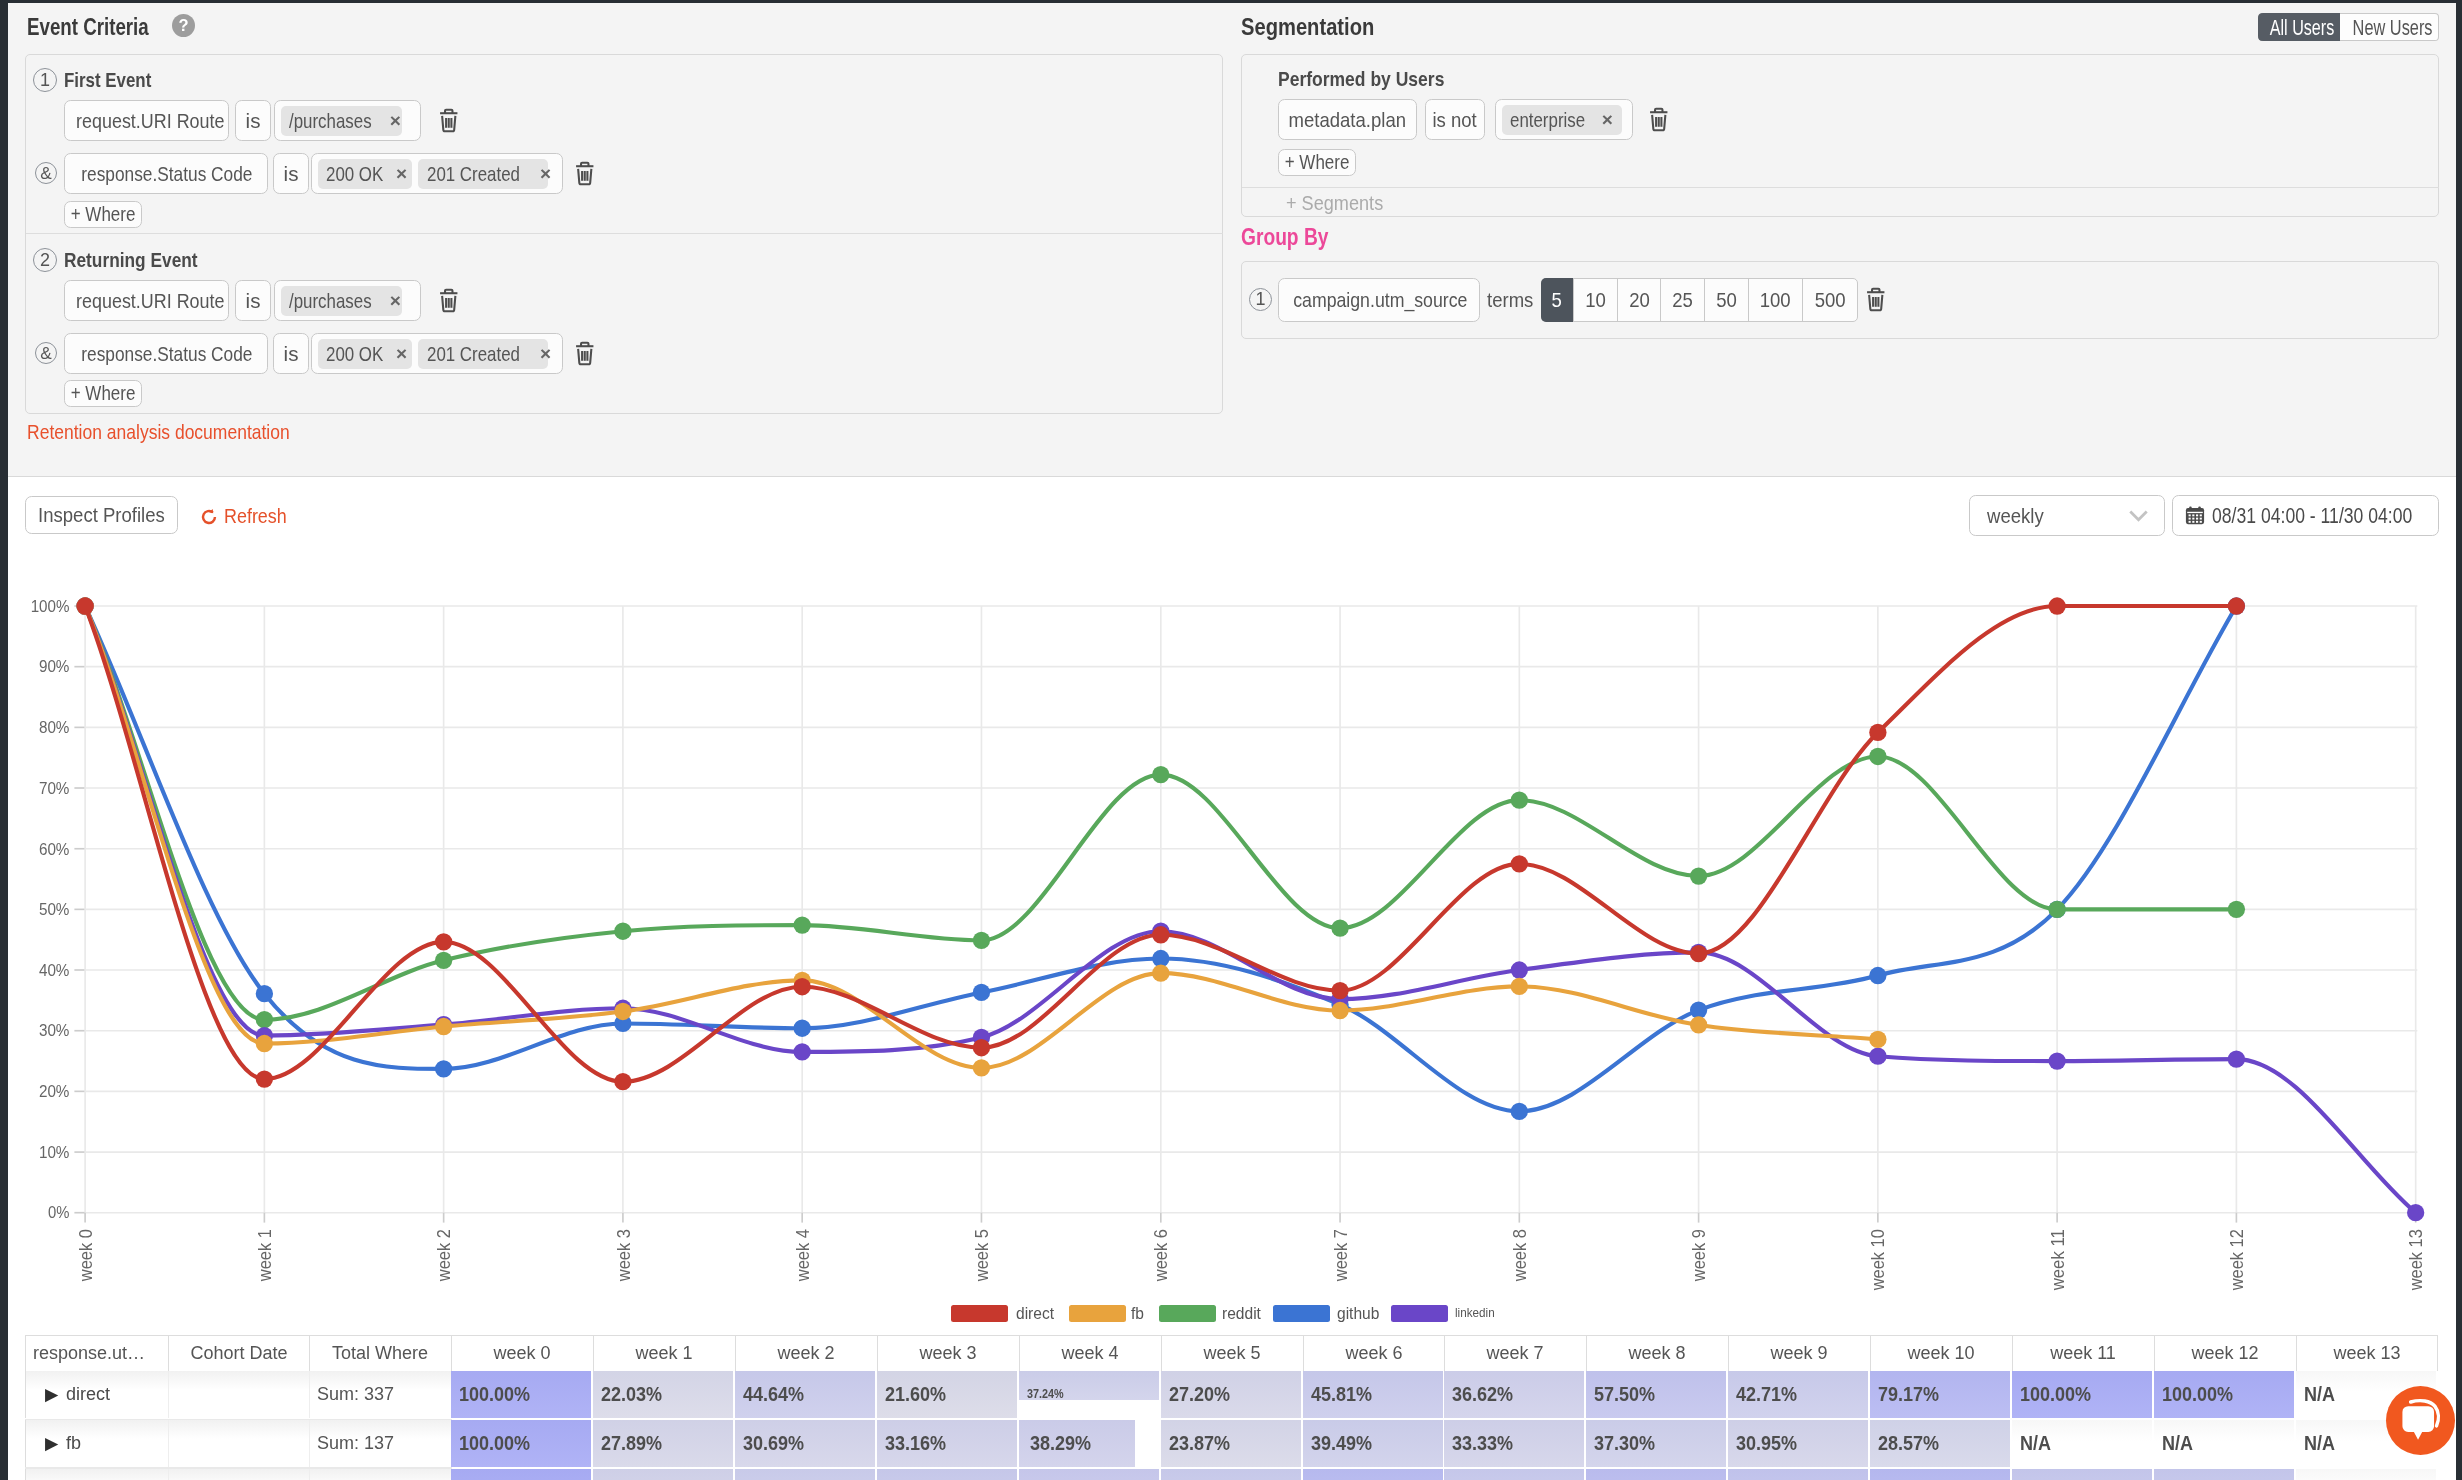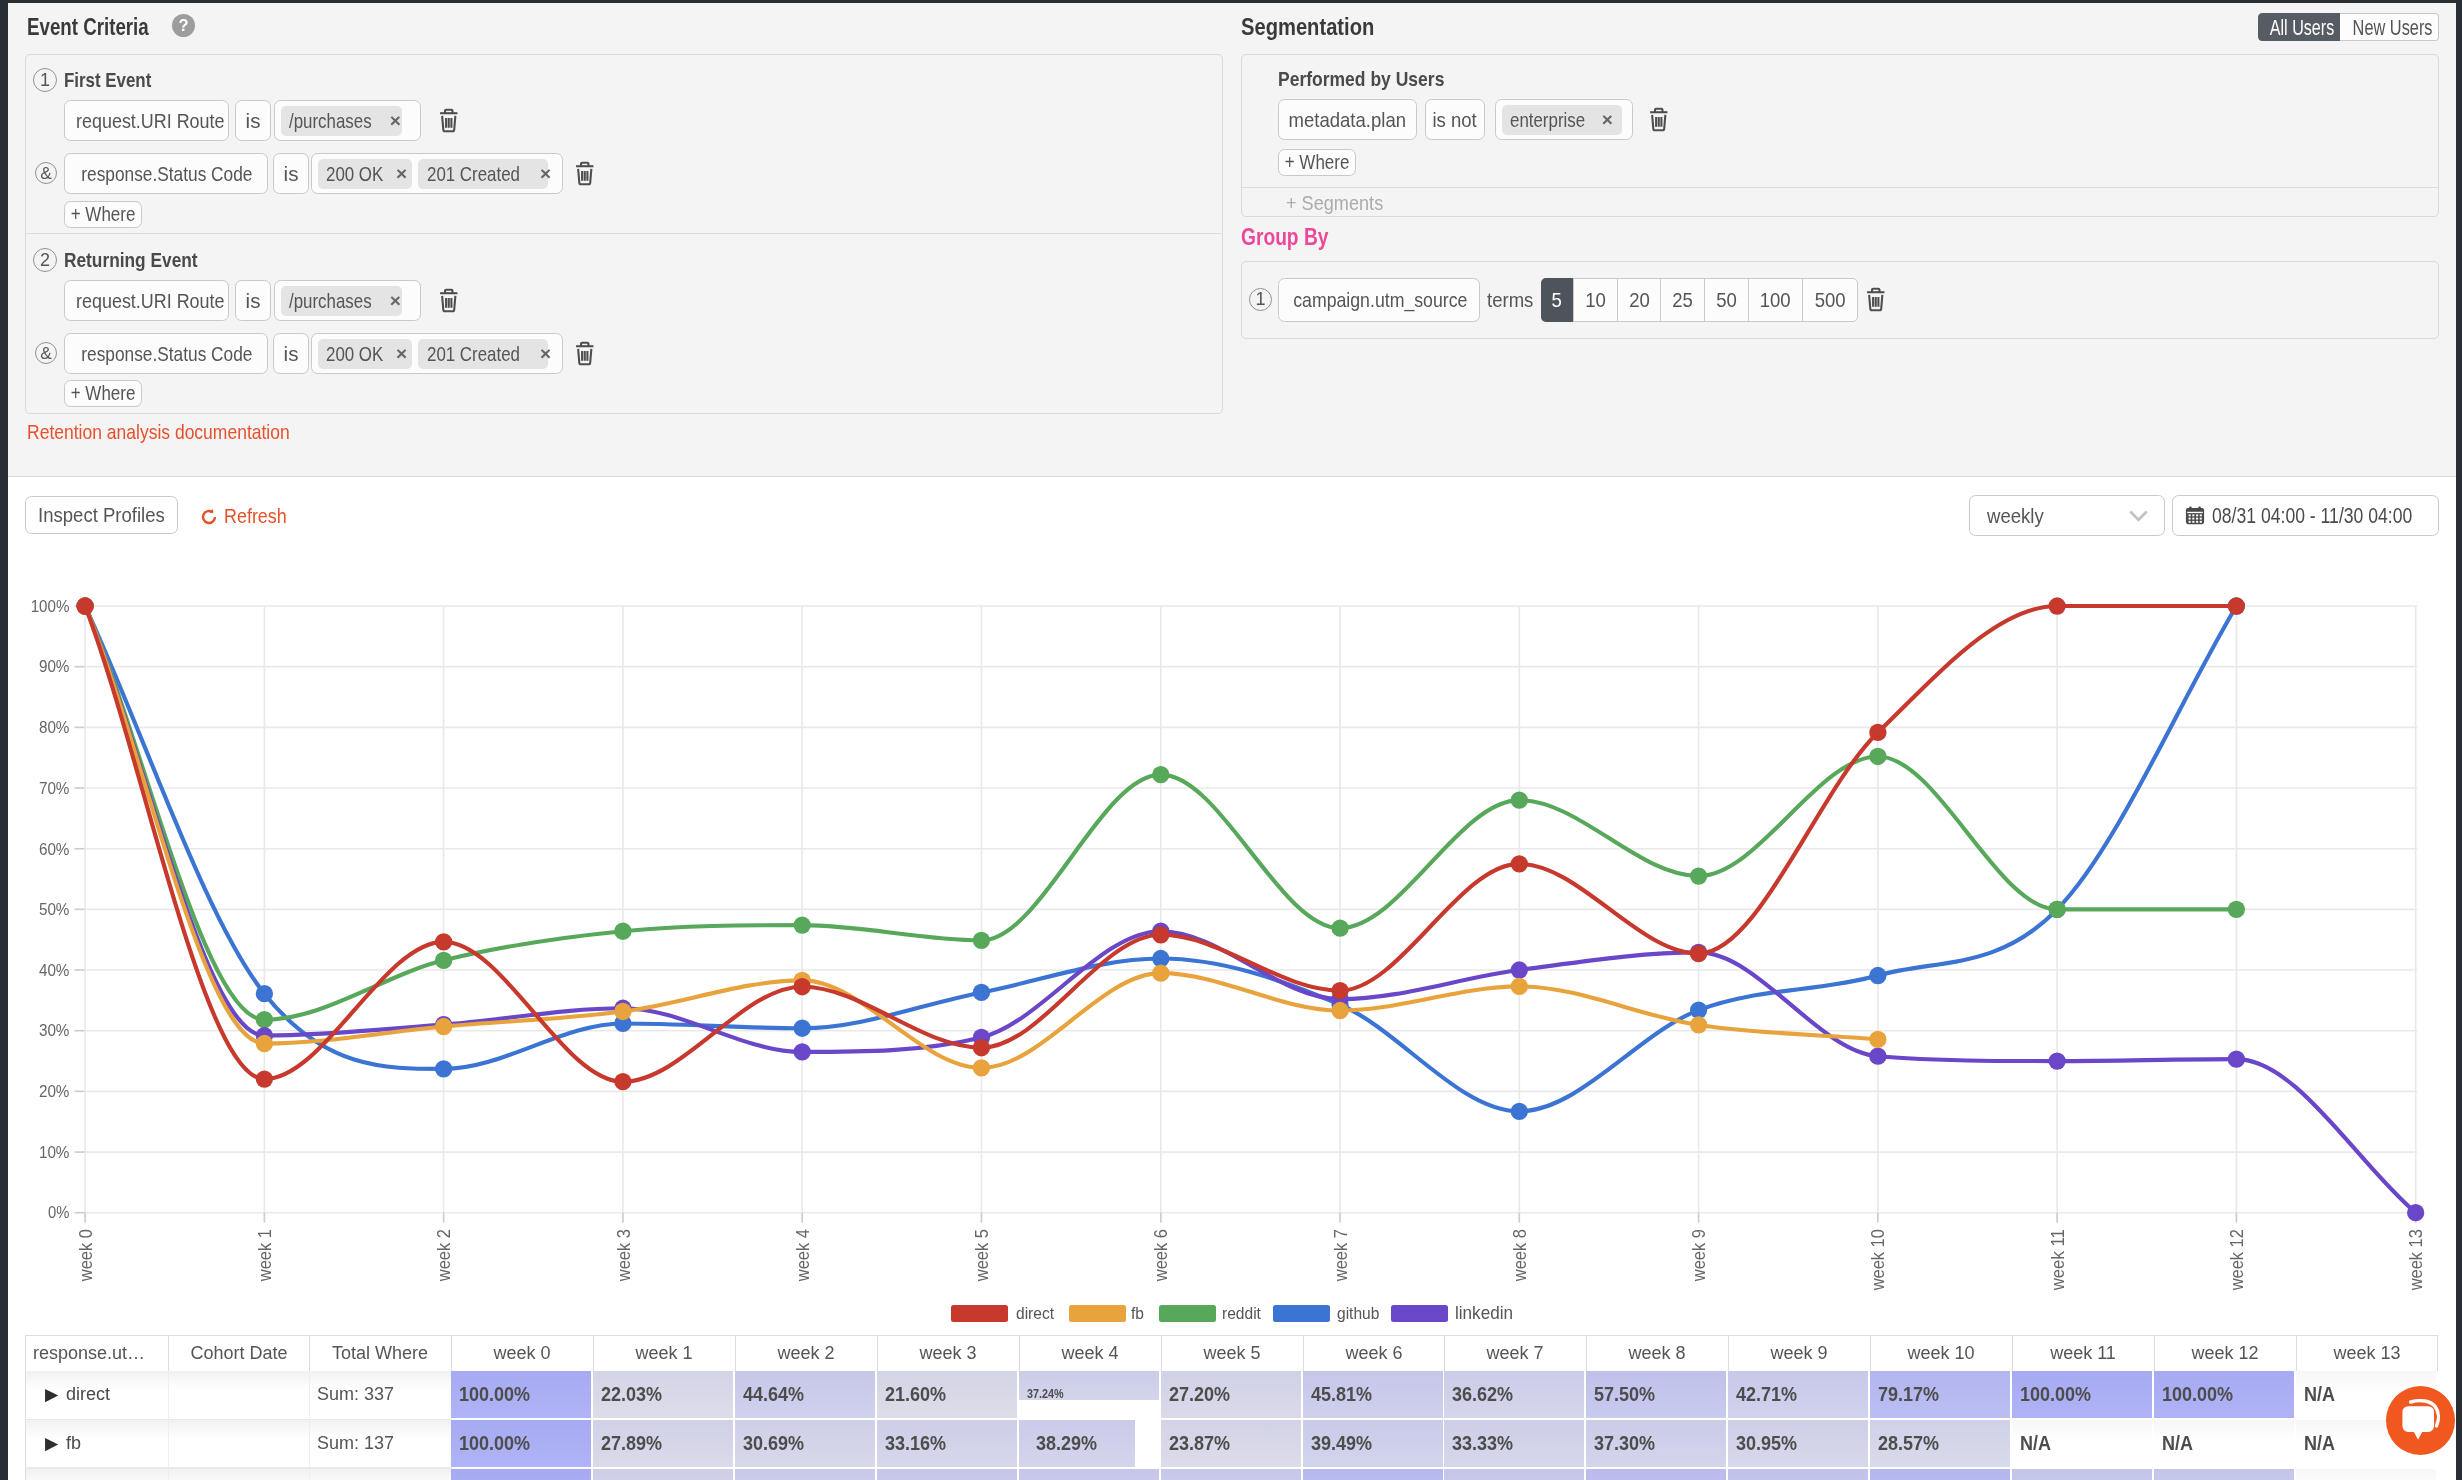--- a/index.html
+++ b/index.html
@@ -317,21 +317,21 @@
 </svg>
 <div style="position:absolute;left:951px;top:1305px;width:57px;height:17.3px;background:#C7382D;border-radius:2.5px"></div>
 <div style="position:absolute;left:1016px;top:1302px;height:22px;line-height:22px;font-size:17.3px;color:#555;white-space:nowrap"><span style="display:inline-block;transform:scaleX(0.9);transform-origin:0 50%">direct</span></div>
 <div style="position:absolute;left:1069px;top:1305px;width:57px;height:17.3px;background:#E8A33D;border-radius:2.5px"></div>
 <div style="position:absolute;left:1131px;top:1302px;height:22px;line-height:22px;font-size:17.3px;color:#555;white-space:nowrap"><span style="display:inline-block;transform:scaleX(0.9);transform-origin:0 50%">fb</span></div>
 <div style="position:absolute;left:1159px;top:1305px;width:57px;height:17.3px;background:#58A85B;border-radius:2.5px"></div>
 <div style="position:absolute;left:1222px;top:1302px;height:22px;line-height:22px;font-size:17.3px;color:#555;white-space:nowrap"><span style="display:inline-block;transform:scaleX(0.9);transform-origin:0 50%">reddit</span></div>
 <div style="position:absolute;left:1273px;top:1305px;width:57px;height:17.3px;background:#3B74D3;border-radius:2.5px"></div>
 <div style="position:absolute;left:1337px;top:1302px;height:22px;line-height:22px;font-size:17.3px;color:#555;white-space:nowrap"><span style="display:inline-block;transform:scaleX(0.9);transform-origin:0 50%">github</span></div>
 <div style="position:absolute;left:1391px;top:1305px;width:57px;height:17.3px;background:#6A46C8;border-radius:2.5px"></div>
-<div style="position:absolute;left:1455px;top:1302px;height:22px;line-height:22px;font-size:19px;color:#555;white-space:nowrap"><span style="display:inline-block;transform:scaleX(0.9);transform-origin:0 50%">linkedin</span></div>
+<div style="position:absolute;left:1455px;top:1302px;height:22px;line-height:22px;font-size:13px;color:#555;white-space:nowrap"><span style="display:inline-block;transform:scaleX(0.9);transform-origin:0 50%">linkedin</span></div>
 <div style="position:absolute;left:25px;top:1335px;width:2413px;height:36px;border:0.8px solid #ddd;border-bottom:none;box-sizing:border-box;background:#fff"></div>
 <div style="position:absolute;top:1335px;height:36px;line-height:36px;font-size:18px;color:#555;left:33px;width:133px;overflow:hidden;white-space:nowrap">response.ut…</div>
 <div style="position:absolute;left:168px;top:1335px;width:0.8px;height:36px;background:#ddd"></div>
 <div style="position:absolute;top:1335px;height:36px;line-height:36px;font-size:18px;color:#555;left:168px;width:142px;text-align:center">Cohort Date</div>
 <div style="position:absolute;left:309px;top:1335px;width:0.8px;height:36px;background:#ddd"></div>
 <div style="position:absolute;top:1335px;height:36px;line-height:36px;font-size:18px;color:#555;left:309px;width:142px;text-align:center">Total Where</div>
 <div style="position:absolute;left:451px;top:1335px;width:0.8px;height:36px;background:#ddd"></div>
 <div style="position:absolute;left:451px;top:1335px;width:142px;height:36px;line-height:36px;font-size:18px;color:#555;text-align:center">week 0</div>
 <div style="position:absolute;left:593px;top:1335px;width:0.8px;height:36px;background:#ddd"></div>
 <div style="position:absolute;left:593px;top:1335px;width:142px;height:36px;line-height:36px;font-size:18px;color:#555;text-align:center">week 1</div>
@@ -384,21 +384,21 @@
 <div style="position:absolute;left:168px;top:1420px;width:0.8px;height:47px;background:#eee"></div>
 <div style="position:absolute;left:309px;top:1420px;width:0.8px;height:47px;background:#eee"></div>
 <div style="position:absolute;left:25px;top:1467px;width:427px;height:1.7px;background:#e9e9e9"></div>
 <div style="position:absolute;left:45px;top:1420px;height:47px;line-height:47px;font-size:17.3px;color:#2f2f2f">▶</div>
 <div style="position:absolute;left:66px;top:1420px;height:47px;line-height:47px;font-size:18px;color:#4a4a4a">fb</div>
 <div style="position:absolute;left:317px;top:1420px;height:47px;line-height:47px;font-size:18px;color:#555">Sum: 137</div>
 <div style="position:absolute;left:451px;top:1420px;width:140px;height:47px;background:linear-gradient(180deg,rgb(166,170,242),rgb(176,179,246));line-height:47px;font-size:20px;font-weight:bold;color:#4d4d4d;padding-left:8.3px;box-sizing:border-box"><span style="display:inline-block;transform:scaleX(0.9);transform-origin:0 50%">100.00%</span></div>
 <div style="position:absolute;left:593px;top:1420px;width:140px;height:47px;background:linear-gradient(180deg,rgb(208,209,230),rgb(218,218,234));line-height:47px;font-size:20px;font-weight:bold;color:#4d4d4d;padding-left:8.3px;box-sizing:border-box"><span style="display:inline-block;transform:scaleX(0.9);transform-origin:0 50%">27.89%</span></div>
 <div style="position:absolute;left:735px;top:1420px;width:140px;height:47px;background:linear-gradient(180deg,rgb(206,207,231),rgb(216,216,235));line-height:47px;font-size:20px;font-weight:bold;color:#4d4d4d;padding-left:8.3px;box-sizing:border-box"><span style="display:inline-block;transform:scaleX(0.9);transform-origin:0 50%">30.69%</span></div>
 <div style="position:absolute;left:877px;top:1420px;width:140px;height:47px;background:linear-gradient(180deg,rgb(205,206,231),rgb(215,215,235));line-height:47px;font-size:20px;font-weight:bold;color:#4d4d4d;padding-left:8.3px;box-sizing:border-box"><span style="display:inline-block;transform:scaleX(0.9);transform-origin:0 50%">33.16%</span></div>
-<div style="position:absolute;left:1019px;top:1420px;width:116px;height:47px;background:linear-gradient(180deg,rgb(202,203,232),rgb(212,212,236));line-height:47px;font-size:20px;font-weight:bold;color:#4d4d4d;padding-left:17px;box-sizing:border-box"><span style="display:inline-block;transform:scaleX(0.9);transform-origin:0 50%">38.29%</span></div>
+<div style="position:absolute;left:1019px;top:1420px;width:116px;height:47px;background:linear-gradient(180deg,rgb(202,203,232),rgb(212,212,236));line-height:47px;font-size:20px;font-weight:bold;color:#4d4d4d;padding-left:11px;box-sizing:border-box"><span style="display:inline-block;transform:scaleX(0.9);transform-origin:0 50%">38.29%</span></div>
 <div style="position:absolute;left:1161px;top:1420px;width:140px;height:47px;background:linear-gradient(180deg,rgb(210,211,230),rgb(220,220,234));line-height:47px;font-size:20px;font-weight:bold;color:#4d4d4d;padding-left:8.3px;box-sizing:border-box"><span style="display:inline-block;transform:scaleX(0.9);transform-origin:0 50%">23.87%</span></div>
 <div style="position:absolute;left:1303px;top:1420px;width:140px;height:47px;background:linear-gradient(180deg,rgb(201,203,232),rgb(211,212,236));line-height:47px;font-size:20px;font-weight:bold;color:#4d4d4d;padding-left:8.3px;box-sizing:border-box"><span style="display:inline-block;transform:scaleX(0.9);transform-origin:0 50%">39.49%</span></div>
 <div style="position:absolute;left:1444px;top:1420px;width:140px;height:47px;background:linear-gradient(180deg,rgb(205,206,231),rgb(215,215,235));line-height:47px;font-size:20px;font-weight:bold;color:#4d4d4d;padding-left:8.3px;box-sizing:border-box"><span style="display:inline-block;transform:scaleX(0.9);transform-origin:0 50%">33.33%</span></div>
 <div style="position:absolute;left:1586px;top:1420px;width:140px;height:47px;background:linear-gradient(180deg,rgb(202,204,232),rgb(212,213,236));line-height:47px;font-size:20px;font-weight:bold;color:#4d4d4d;padding-left:8.3px;box-sizing:border-box"><span style="display:inline-block;transform:scaleX(0.9);transform-origin:0 50%">37.30%</span></div>
 <div style="position:absolute;left:1728px;top:1420px;width:140px;height:47px;background:linear-gradient(180deg,rgb(206,207,231),rgb(216,216,235));line-height:47px;font-size:20px;font-weight:bold;color:#4d4d4d;padding-left:8.3px;box-sizing:border-box"><span style="display:inline-block;transform:scaleX(0.9);transform-origin:0 50%">30.95%</span></div>
 <div style="position:absolute;left:1870px;top:1420px;width:140px;height:47px;background:linear-gradient(180deg,rgb(207,209,231),rgb(217,218,235));line-height:47px;font-size:20px;font-weight:bold;color:#4d4d4d;padding-left:8.3px;box-sizing:border-box"><span style="display:inline-block;transform:scaleX(0.9);transform-origin:0 50%">28.57%</span></div>
 <div style="position:absolute;left:2012px;top:1420px;width:140px;height:47px;background:linear-gradient(180deg,#f7f7f7,#fff 45%);line-height:47px;font-size:20px;font-weight:bold;color:#4d4d4d;padding-left:8.3px;box-sizing:border-box"><span style="display:inline-block;transform:scaleX(0.9);transform-origin:0 50%">N/A</span></div>
 <div style="position:absolute;left:2154px;top:1420px;width:140px;height:47px;background:linear-gradient(180deg,#f7f7f7,#fff 45%);line-height:47px;font-size:20px;font-weight:bold;color:#4d4d4d;padding-left:8.3px;box-sizing:border-box"><span style="display:inline-block;transform:scaleX(0.9);transform-origin:0 50%">N/A</span></div>
 <div style="position:absolute;left:2296px;top:1420px;width:140px;height:47px;background:linear-gradient(180deg,#f7f7f7,#fff 45%);line-height:47px;font-size:20px;font-weight:bold;color:#4d4d4d;padding-left:8.3px;box-sizing:border-box"><span style="display:inline-block;transform:scaleX(0.9);transform-origin:0 50%">N/A</span></div>
 <div style="position:absolute;left:25px;top:1469px;width:427px;height:47px;background:linear-gradient(180deg,#f1f1f1,#fff 40%);border-left:0.8px solid #ddd;box-sizing:border-box"></div>

